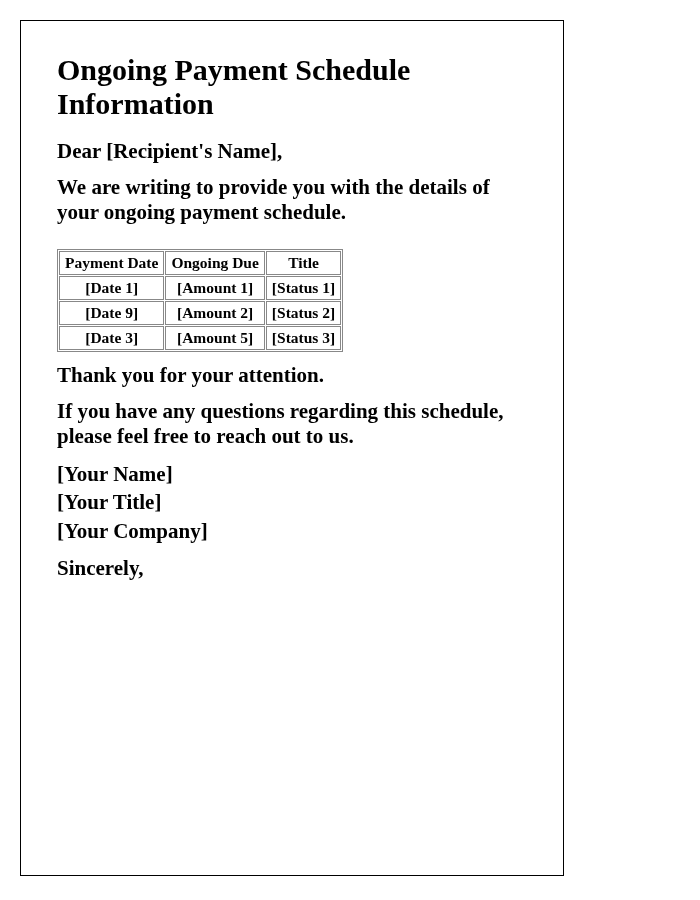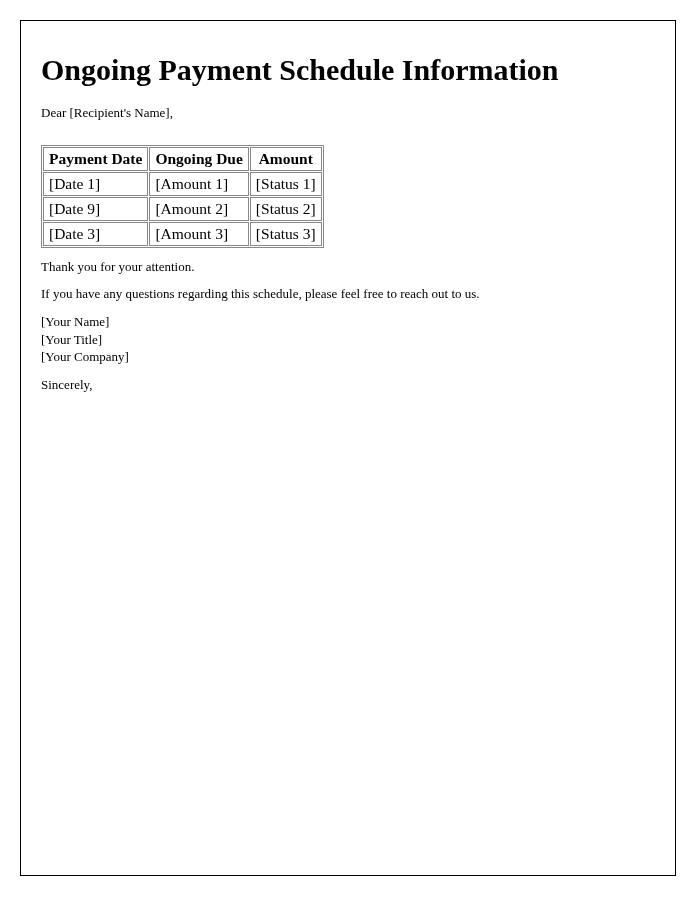--- a/index.html
+++ b/index.html
@@ -2,89 +2,92 @@
 <html><head>
   <meta charset="utf-8">
   <style>
     body {
       margin: 0;
       padding: 0;
       font-family: "Times New Roman", Times, serif;
       background: #fff;
     }
     .page {
-      width: 656px;
+      width: 544px;
       height: 856px;
       margin: 20px;
       border: 1px solid #000;
-      padding: 20px 20px;
+      padding: 20px 36px;
       box-sizing: border-box;
     }
     h1 {
       font-size: 30px;
       font-weight: bold;
       margin: 12px 0 18px 0;
     }
     p {
-      font-size: 13px;
+      font-size: 21px;
       margin: 11px 0;
+      font-weight: bold;
     }
     table {
       border-collapse: separate;
       border-spacing: 1.5px;
       border: 1.5px solid #888;
       margin: 24px 0 10px 0;
     }
     th, td {
       border: 1px solid #888;
       padding: 2px 5px;
       font-size: 15.5px;
-      text-align: left;
+      text-align: center;
+      font-weight: bold;
     }
     th {
       font-weight: bold;
       text-align: center;
     }
     .sig-line {
       margin: 0;
       line-height: 1.35;
     }
   </style>
 </head>
 <body>
 
 <div class="page">
 
   <h1>Ongoing Payment Schedule Information</h1>
 
   <p>Dear [Recipient's Name],</p>
 
+  <p>We are writing to provide you with the details of your ongoing payment schedule.</p>
 
   <table>
     <thead>
       <tr>
         <th>Payment Date</th>
         <th>Ongoing Due</th>
-        <th>Amount</th>
+        <th>Title</th>
       </tr>
     </thead>
     <tbody>
       <tr>
         <td>[Date 1]</td>
         <td>[Amount 1]</td>
         <td>[Status 1]</td>
       </tr>
       <tr>
         <td>[Date 9]</td>
         <td>[Amount 2]</td>
         <td>[Status 2]</td>
       </tr>
       <tr>
         <td>[Date 3]</td>
-        <td>[Amount 3]</td>
+        <td>[Amount 5]</td>
         <td>[Status 3]</td>
       </tr>
     </tbody>
   </table>
 
   <p>Thank you for your attention.</p>
 
   <p>If you have any questions regarding this schedule, please feel free to reach out to us.</p>
 
   <p>

